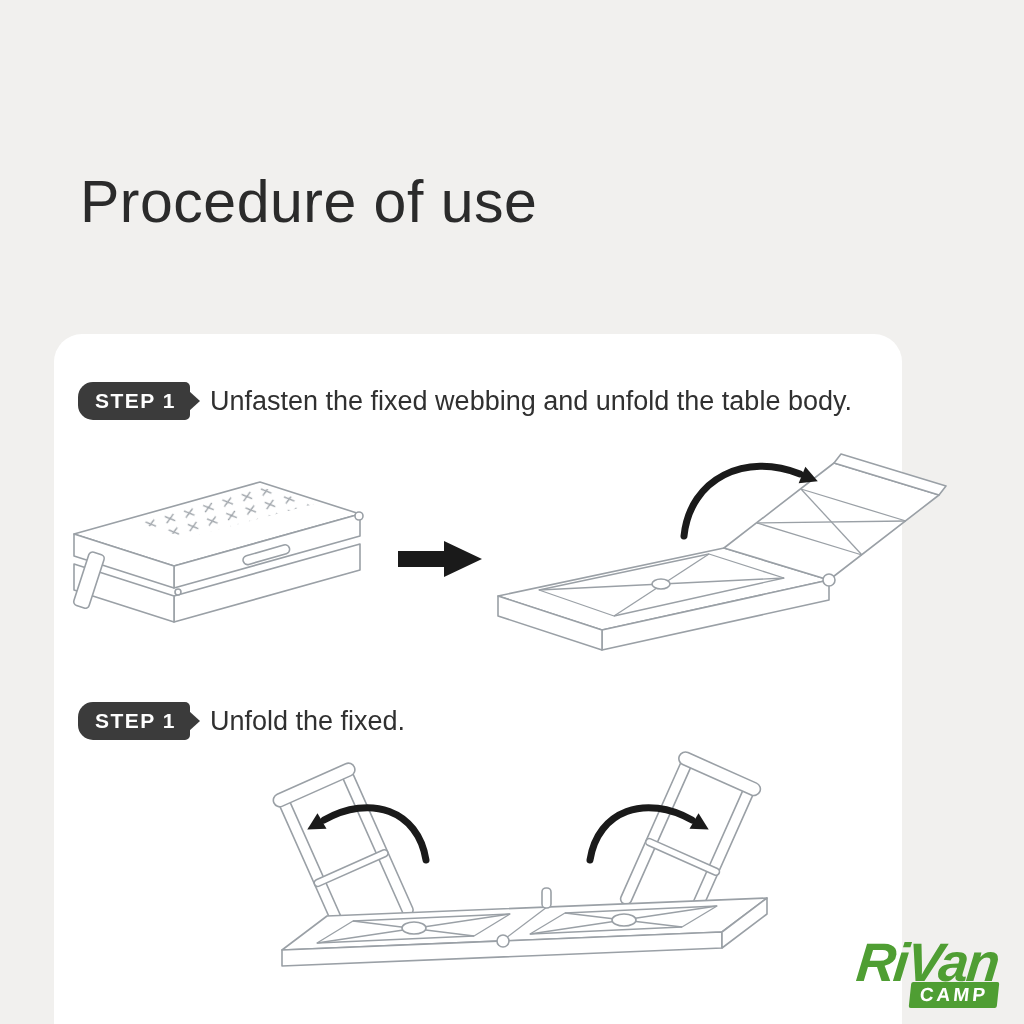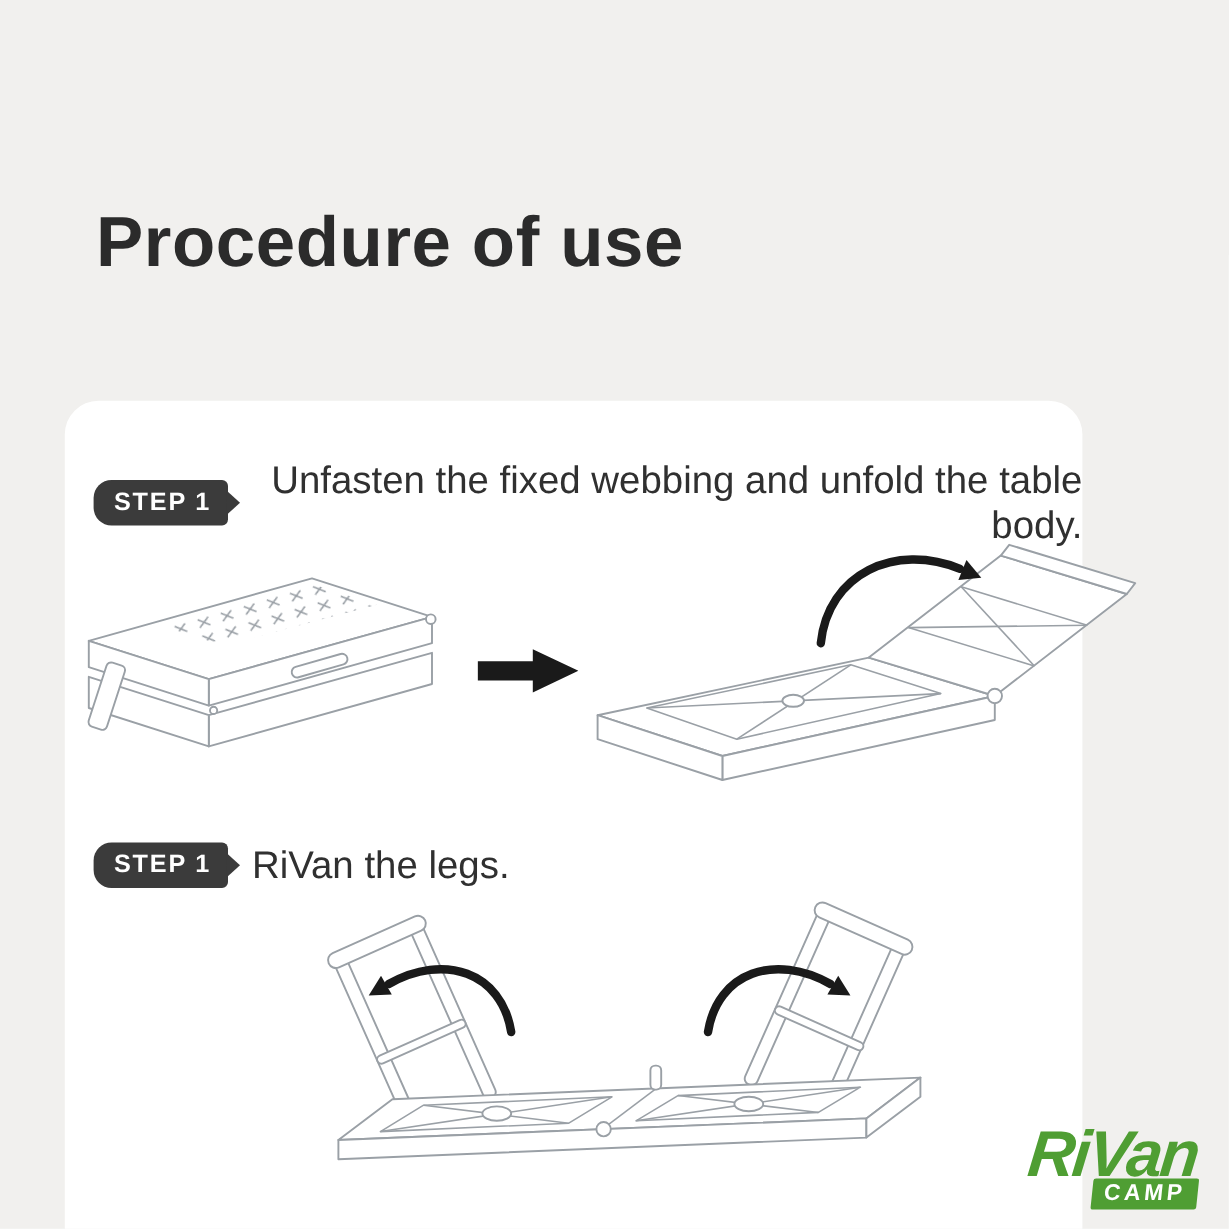--- a/index.html
+++ b/index.html
@@ -5,21 +5,21 @@
   * { margin:0; padding:0; box-sizing:border-box; }
   html,body { width:1024px; height:1024px; }
   body {
     position:relative;
     background: var(--background,#f1f0ee);
     font-family:"Liberation Sans", sans-serif;
     overflow:hidden;
   }
   .page-title {
     position:absolute; left:80px; top:168px;
-    font-size:59px; font-weight:700; color:var(--title-text,#2b2b2b);
+    font-size:59px; font-weight:400; color:var(--title-text,#2b2b2b);
     letter-spacing:0.5px;
   }
   .card {
     position:absolute; left:54px; top:334px; width:848px; height:690px;
     background:var(--card,#ffffff);
     border-radius:28px 28px 0 0;
     text-align:right;
   }
   .step-row { position:absolute; left:24px; display:flex; align-items:center; gap:20px; }
   .step-row.s1 { top:48px; }
@@ -31,21 +31,21 @@
     padding:7px 14px 7px 17px;
     border-radius:15px 5px 5px 15px;
     white-space:nowrap; flex:0 0 auto;
   }
   .step-badge::after {
     content:""; position:absolute; left:100%; margin-left:-1px; top:50%;
     transform:translateY(-50%);
     border-top:10px solid transparent; border-bottom:10px solid transparent;
     border-left:11px solid var(--badge-bg,#3b3b3b);
   }
-  .step-text { font-size:32px; color:var(--step-text,#303030); }
+  .step-text { font-size:27px; color:var(--step-text,#303030); }
   .ill { position:absolute; }
   
   .la { fill:#ffffff; stroke:var(--line-art,#9aa0a6); stroke-width:1.6; stroke-linejoin:round; }
   .laline { fill:none; stroke:var(--line-art,#9aa0a6); stroke-width:1.3; stroke-linejoin:round; }
   .xmark { fill:none; stroke:var(--line-art,#9aa0a6); stroke-width:1.4; }
   .swoosh { fill:none; stroke:var(--arrow-black,#1a1a1a); stroke-width:7; stroke-linecap:round; }
   .blk { fill:var(--arrow-black,#1a1a1a); }
   .logo {
     position:absolute; right:26px; bottom:16px;
     display:flex; flex-direction:column; align-items:flex-end;
@@ -126,21 +126,21 @@
       <ellipse cx="177" cy="146" rx="9" ry="5"></ellipse>
     </g>
     <g>
       <path class="swoosh" d="M 200,98 C 206,40 262,14 316,36"></path>
       <polygon class="blk" points="0,-9 17,0 0,9" transform="translate(318,37) rotate(22)"></polygon>
     </g>
   </svg>
 
   <div class="step-row s2">
     <span class="step-badge">STEP 1</span>
-    <span class="step-text">RiVan the legs.</span>
+    <span class="step-text">Unfold the fixed.</span>
   </div>
 
   <svg class="ill" style="left:158px;top:416px" width="592" height="266" viewBox="0 0 592 266">
 
     <g class="la" transform="translate(168,178) rotate(-24)">
       <rect x="-42" y="-156" width="11" height="156" rx="5"></rect>
       <rect x="27" y="-156" width="11" height="156" rx="5"></rect>
       <rect x="-46" y="-164" width="88" height="13" rx="6.5"></rect>
       <rect x="-42" y="-70" width="80" height="7" rx="3.5"></rect>
     </g>

